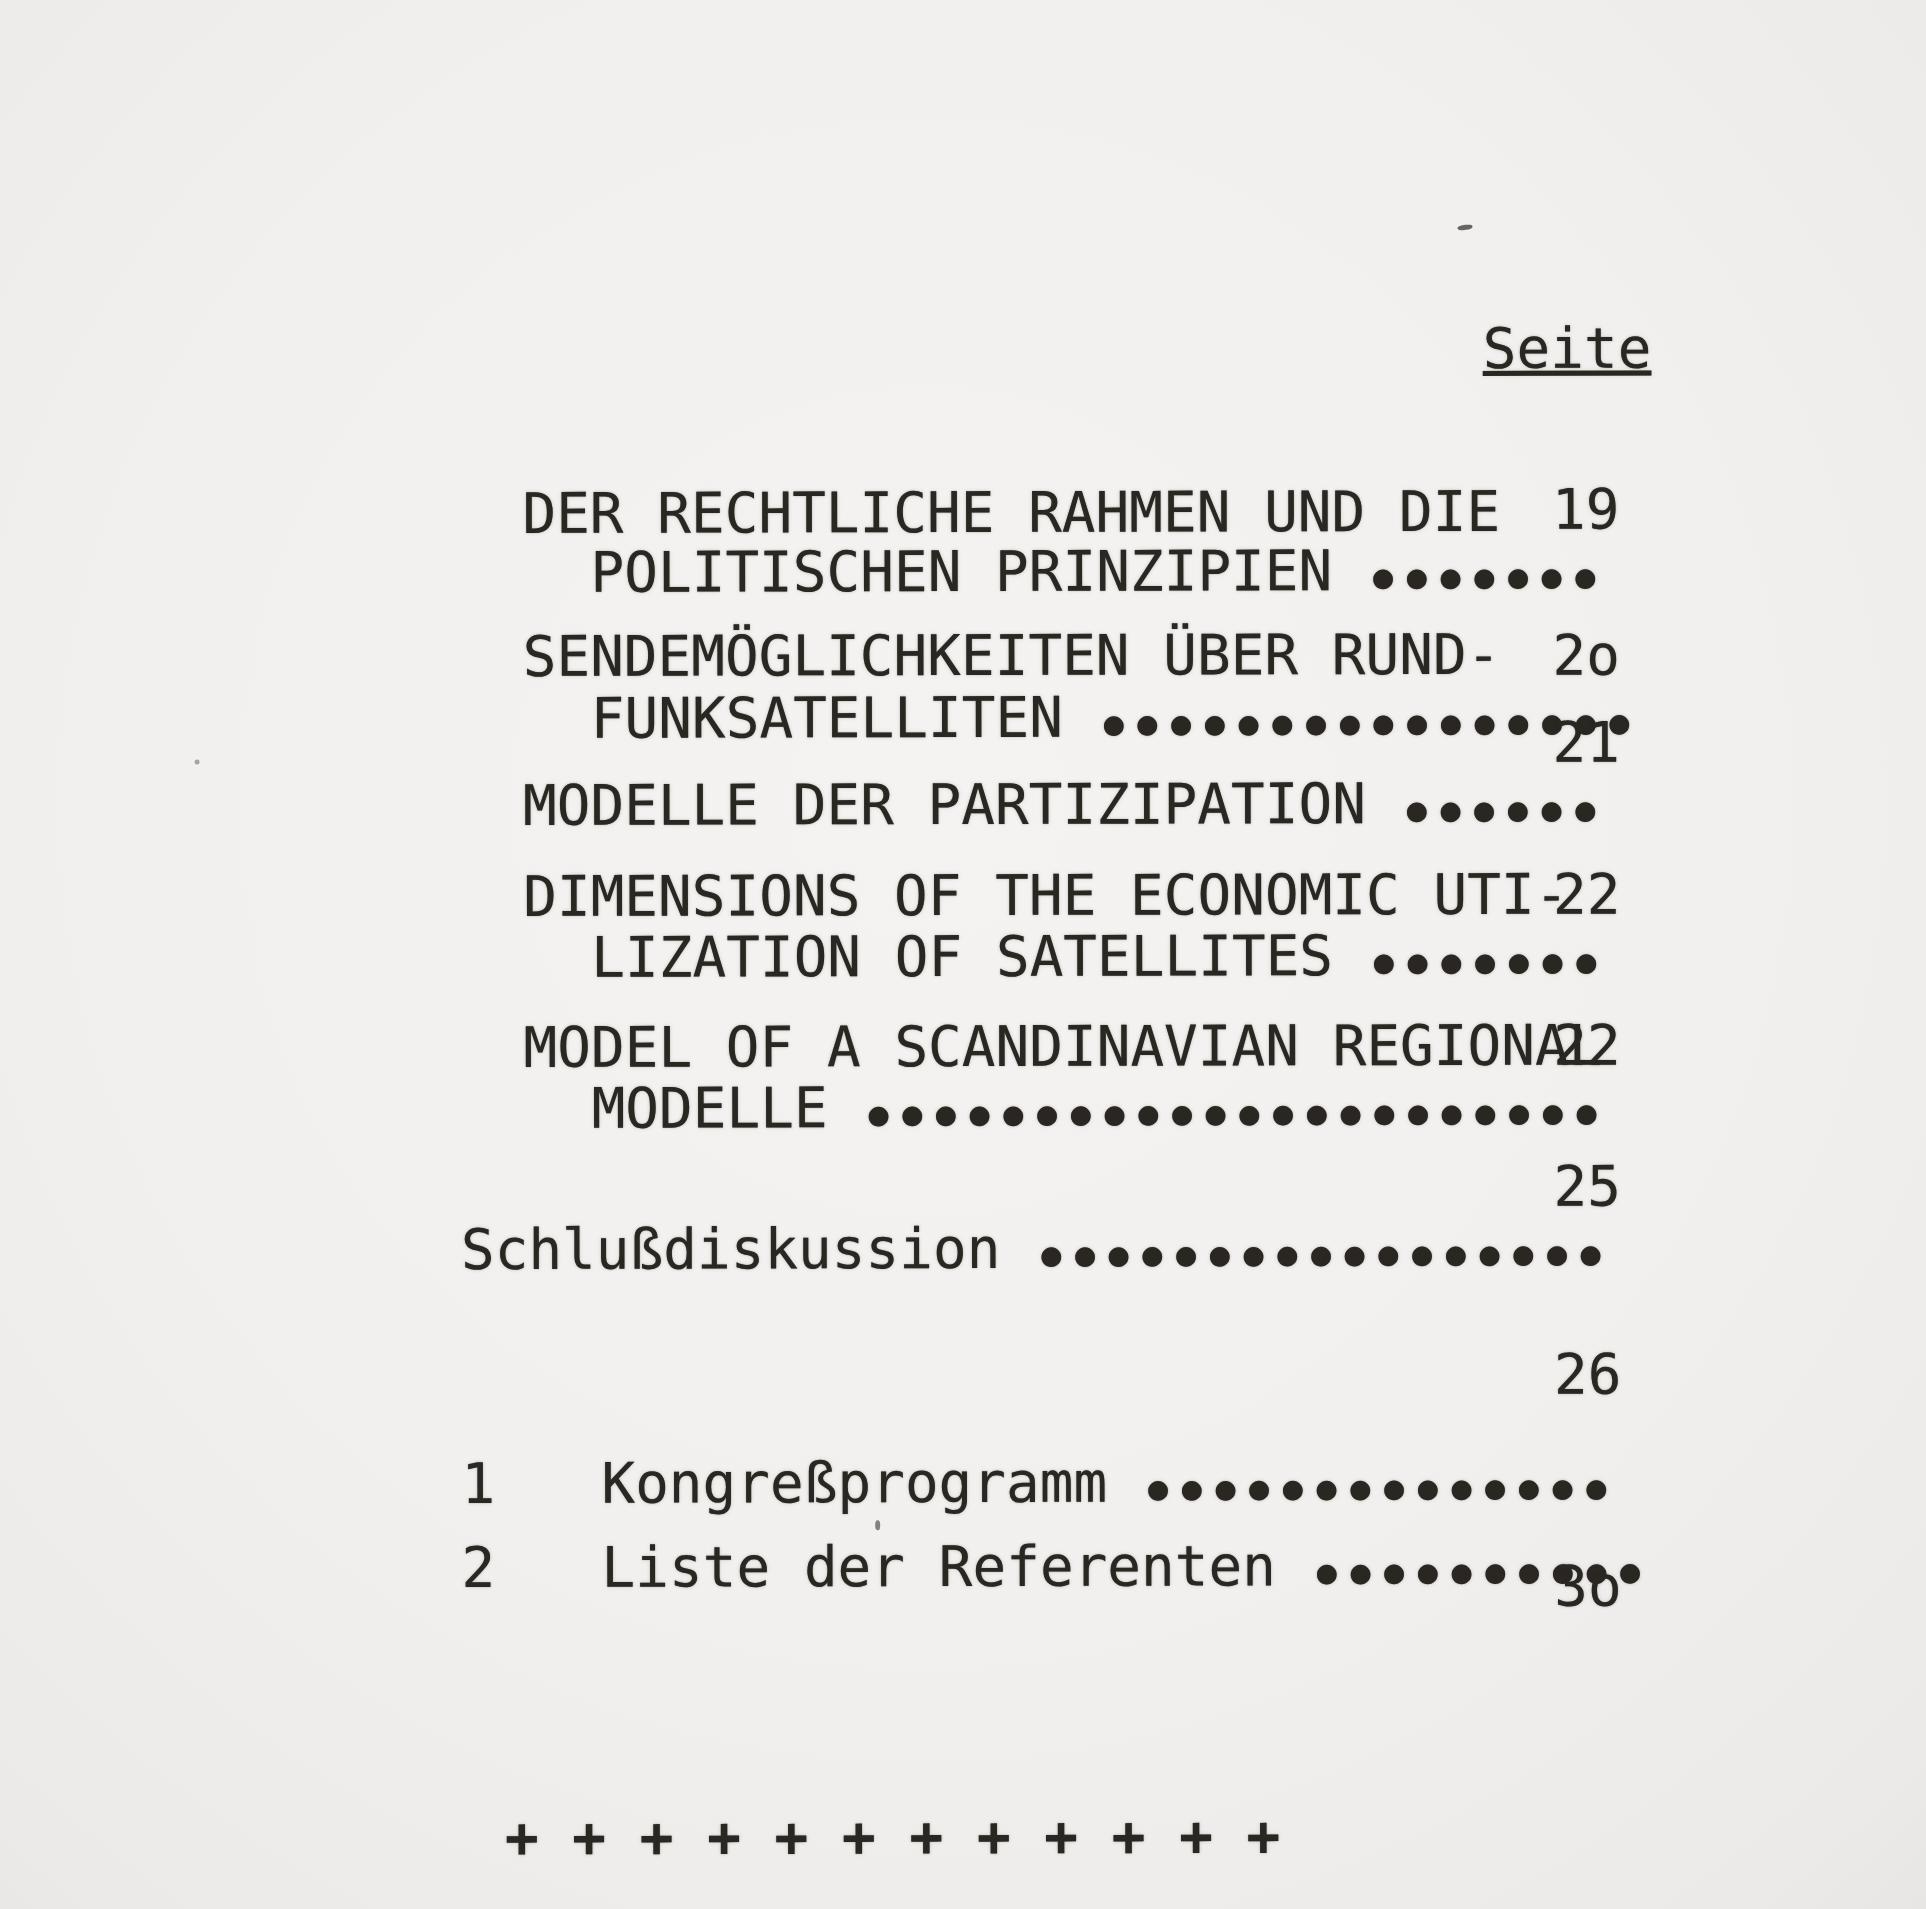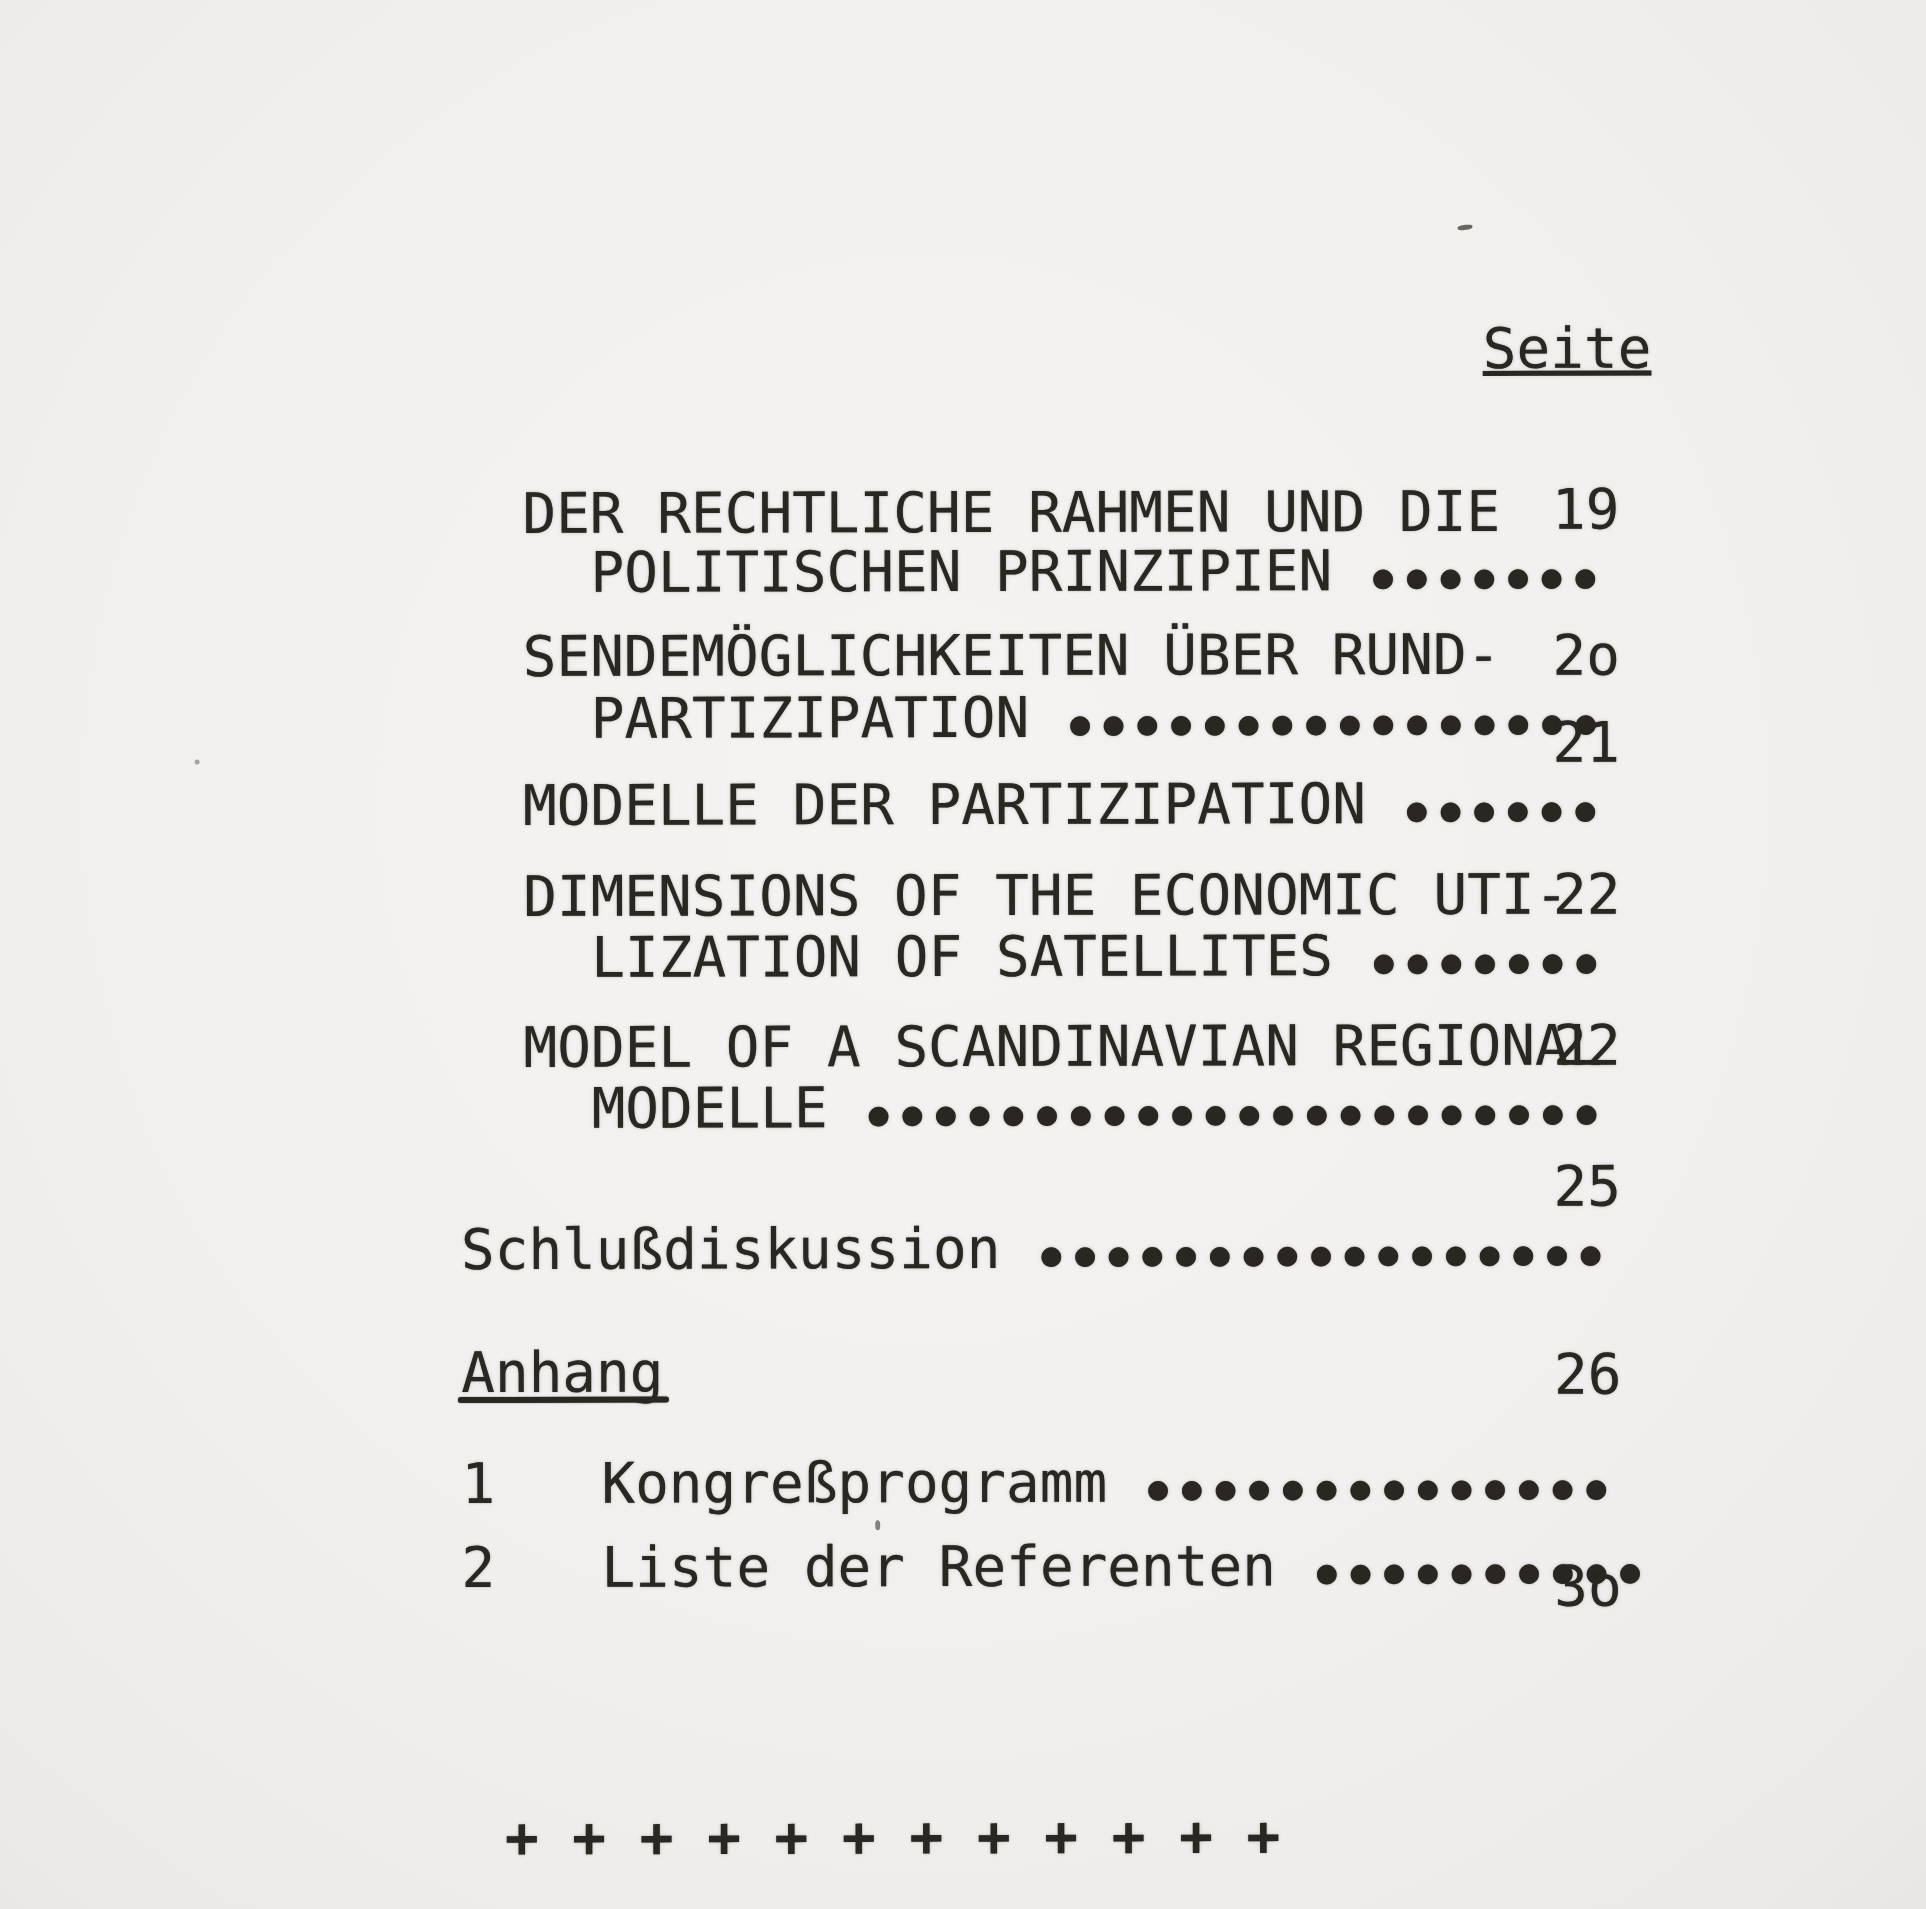--- a/index.html
+++ b/index.html
@@ -90,21 +90,21 @@
     </div>
     <div class="line" style="left:389px; top:480px;">
       <span>POLITISCHEN PRINZIPIEN</span><span class="dots">•••••••</span>
     </div>
     <div class="pagenum" style="top:480px;text-align:right;">19</div>
 
     <div class="line" style="left:321px; top:564px;">
       <span>SENDEMÖGLICHKEITEN ÜBER RUND-</span>
     </div>
     <div class="line" style="left:389px; top:626px;">
-      <span>PARTIZIPATION</span><span class="dots">••••••••••••••••</span>
+      <span>FUNKSATELLITEN</span><span class="dots">••••••••••••••••</span>
     </div>
     <div class="pagenum" style="top:626px;">2o</div>
 
     <div class="line" style="left:321px; top:713px;">
       <span>MODELLE DER PARTIZIPATION</span><span class="dots">••••••</span>
     </div>
     <div class="pagenum" style="top:713px;">21</div>
 
     <div class="line" style="left:321px; top:804px;">
       <span>DIMENSIONS OF THE ECONOMIC UTI-</span>
@@ -120,23 +120,20 @@
     <div class="line" style="left:389px; top:1016px;">
       <span>MODELLE</span><span class="dots">••••••••••••••••••••••</span>
     </div>
     <div class="pagenum" style="top:1016px;">22</div>
 
     <div class="line" style="left:258px; top:1157px;">
       <span>Schlußdiskussion</span><span class="dots">•••••••••••••••••</span>
     </div>
     <div class="pagenum" style="top:1157px;">25</div>
 
-    <div class="line" style="left:258px; top:1280px;">
-      <span class="anhang-wrap"><span>Anhang</span><span class="anhang-rule"></span></span>
-    </div>
 
     <div class="line" style="left:258px; top:1391px;">
       <span class="num">1</span><span>Kongreßprogramm</span><span class="dots">••••••••••••••</span>
     </div>
     <div class="pagenum" style="top:1345px;">26</div>
 
     <div class="line" style="left:258px; top:1475px;">
       <span class="num">2</span><span>Liste der Referenten</span><span class="dots">••••••••••</span>
     </div>
     <div class="pagenum" style="top:1557px;">3o</div>

